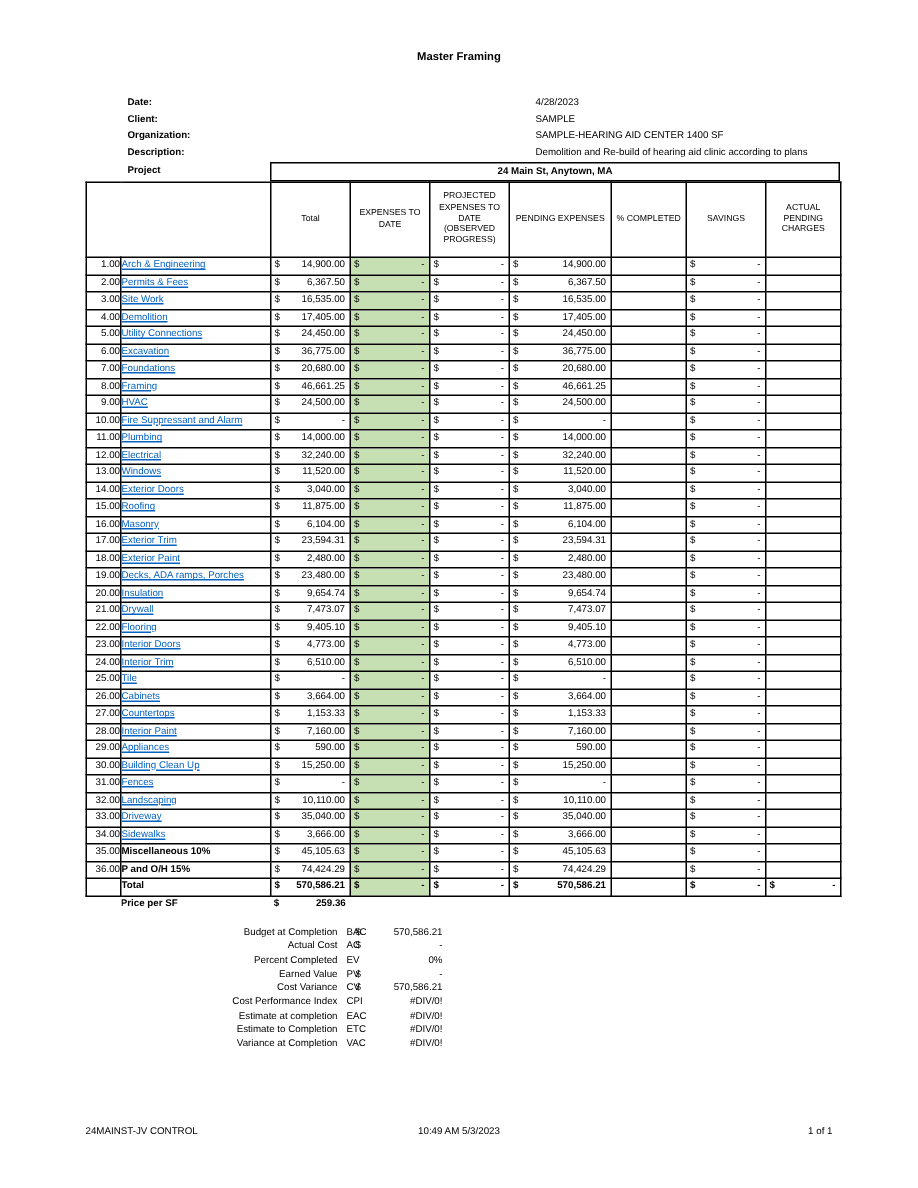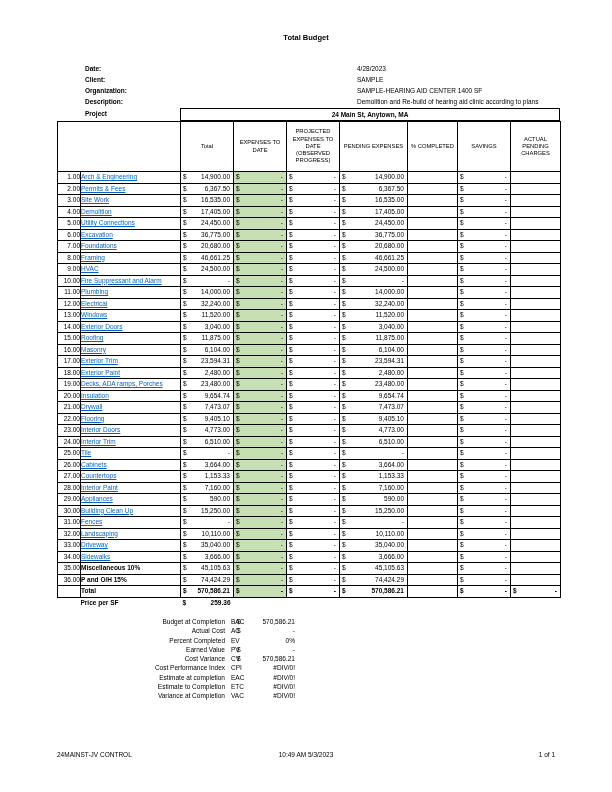--- a/index.html
+++ b/index.html
@@ -54,21 +54,21 @@
   .footer{position:absolute;top:750px;left:0;width:612px;height:10px;font-size:6.5px;line-height:10px;}
   .f-left{position:absolute;left:57px;}
   .f-center{position:absolute;left:0;width:612px;text-align:center;}
   .f-right{position:absolute;right:57px;}
 </style>
 </head>
 <body>
 
 <div class="page">
 
-  <div class="title">Total Budget</div>
+  <div class="title">Master Framing</div>
 
   <div class="hline row-date">
     <span class="lab">Date:</span>
     <span class="val">4/28/2023</span>
   </div>
   <div class="hline row-client">
     <span class="lab">Client:</span>
     <span class="val">SAMPLE</span>
   </div>
   <div class="hline row-org">

